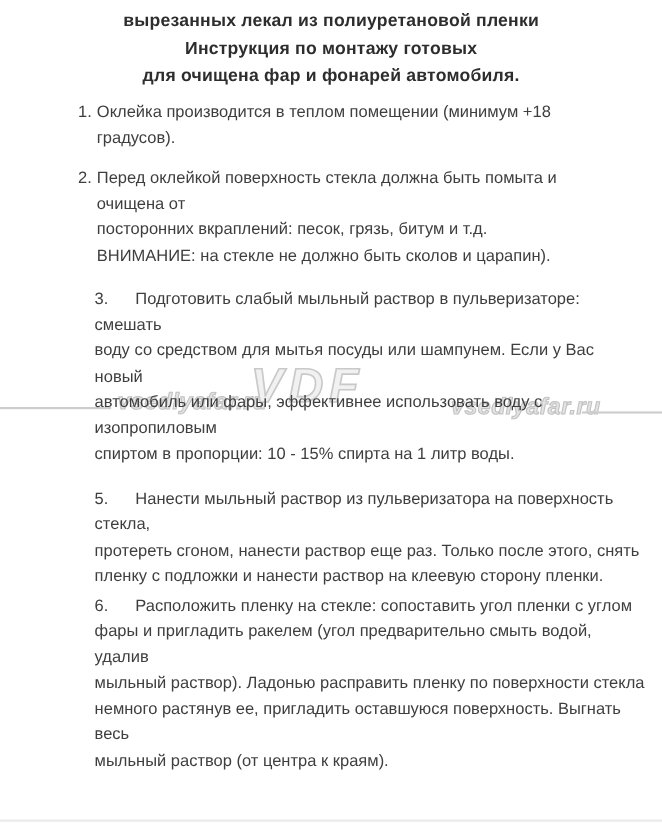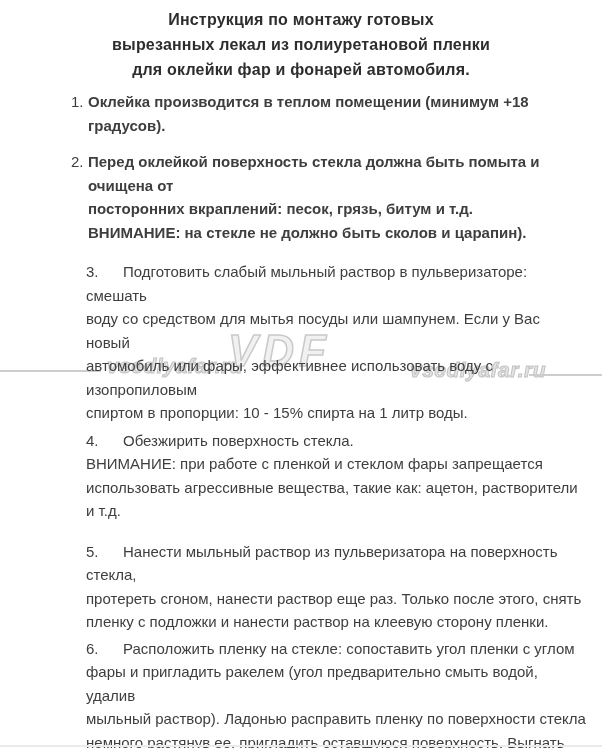--- a/index.html
+++ b/index.html
@@ -23,21 +23,21 @@
     letter-spacing: 0.2px;
   }
 
   .list-item {
     display: flex;
     margin-left: 71px;
     font-size: 15px;
     line-height: 23.5px;
   }
   .list-item .num { width: 17px; flex: none; }
-  .list-item .txt { white-space: pre-line; width: 482px; font-weight: bold; }
+  .list-item .txt { white-space: pre-line; width: 482px; }
 
   .para {
     margin-left: 86px;
     width: 500px;
     font-size: 15px;
     line-height: 23.5px;
   }
   .para .num { display: inline-block; width: 37px; }
   .para .txt { white-space: pre-line; }
 
@@ -97,23 +97,23 @@
   <div class="rule-left"></div>
   <span class="wm-site wm-site-left">vsedlyafar.ru</span>
   <span class="wm-logo">VDF</span>
   <span class="wm-site wm-site-right">vsedlyafar.ru</span>
   <div class="rule-right"></div>
 </div>
 
 <div class="content">
 
   <div class="title">
+    <div>вырезанных лекал из полиуретановой пленки</div>
     <div>Инструкция по монтажу готовых</div>
-    <div>вырезанных лекал из полиуретановой пленки</div>
-    <div>для оклейки фар и фонарей автомобиля.</div>
+    <div>для очищена фар и фонарей автомобиля.</div>
   </div>
 
   <div class="list-item m-item1">
     <span class="num">1.</span>
     <span class="txt">Оклейка производится в теплом помещении (минимум +18 градусов).</span>
   </div>
 
   <div class="list-item m-item2">
     <span class="num">2.</span>
     <span class="txt">Перед оклейкой поверхность стекла должна быть помыта и очищена от
@@ -121,25 +121,20 @@
 ВНИМАНИЕ: на стекле не должно быть сколов и царапин).</span>
   </div>
 
   <div class="para m-p3">
     <span class="num">3.</span><span class="txt">Подготовить слабый мыльный раствор в пульверизаторе: смешать
 воду со средством для мытья посуды или шампунем. Если у Вас новый
 автомобиль или фары, эффективнее использовать воду с изопропиловым
 спиртом в пропорции: 10 - 15% спирта на 1 литр воды.</span>
   </div>
 
-  <div class="para m-p4">
-    <span class="num">4.</span><span class="txt">Обезжирить поверхность стекла.
-ВНИМАНИЕ: при работе с пленкой и стеклом фары запрещается
-использовать агрессивные вещества, такие как: ацетон, растворители и т.д.</span>
-  </div>
 
   <div class="para m-p5">
     <span class="num">5.</span><span class="txt">Нанести мыльный раствор из пульверизатора на поверхность стекла,
 протереть сгоном, нанести раствор еще раз. Только после этого, снять
 пленку с подложки и нанести раствор на клеевую сторону пленки.</span>
   </div>
 
   <div class="para m-p6">
     <span class="num">6.</span><span class="txt">Расположить пленку на стекле: сопоставить угол пленки с углом
 фары и пригладить ракелем (угол предварительно смыть водой, удалив

